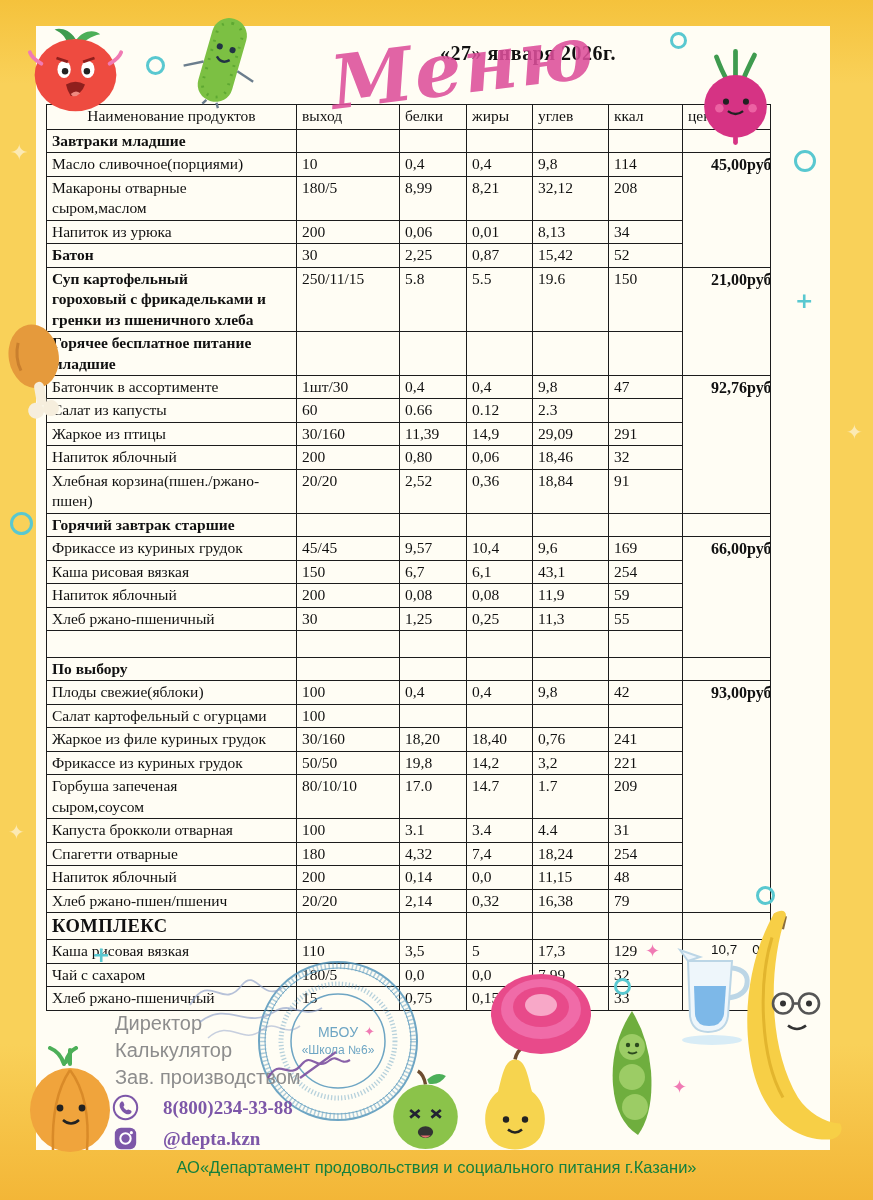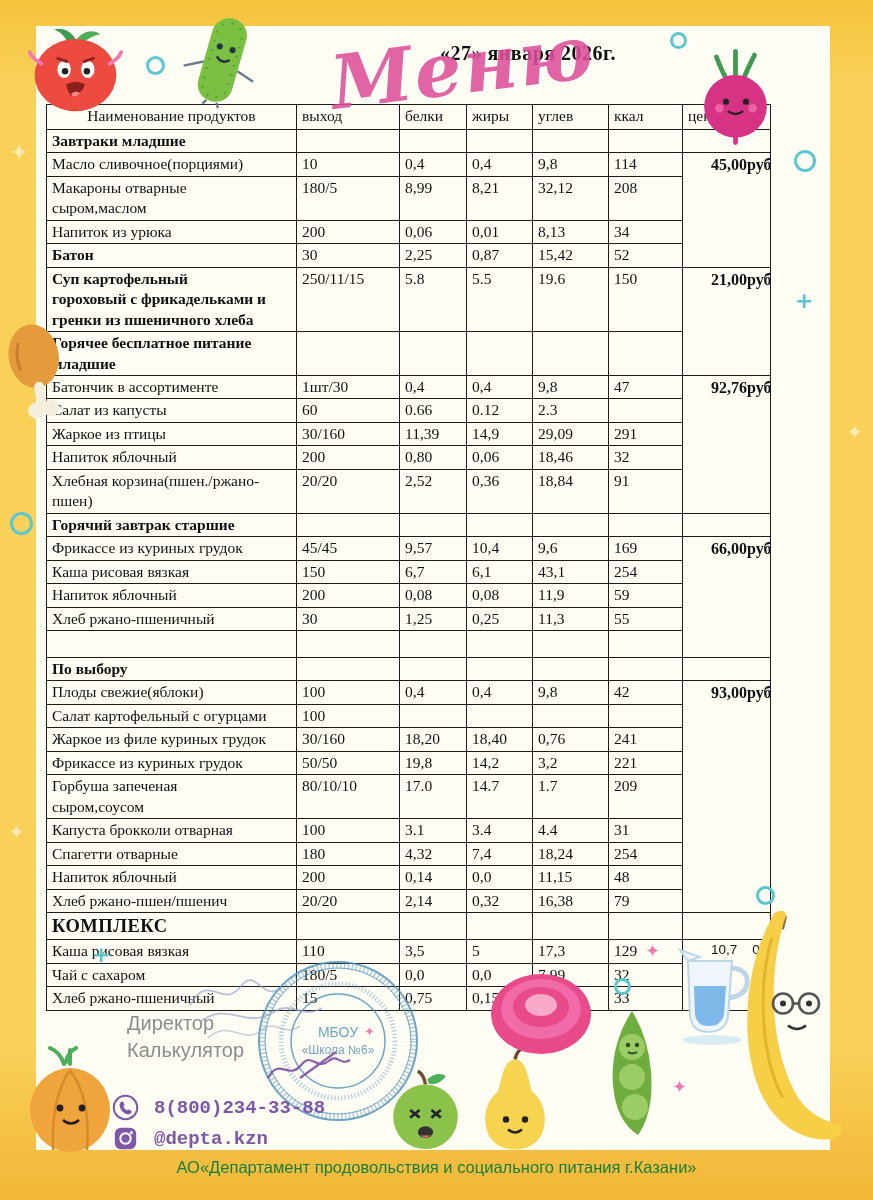--- a/index.html
+++ b/index.html
@@ -27,22 +27,22 @@
   .menu-table th{font-weight:normal;text-align:left;height:22px;}
   .menu-table th.th-name{text-align:center;margin-top:38px;}
   .menu-table td.name{white-space:pre-line;}
   tr.section td.name{font-weight:bold;}
   tr.bold td.name{font-weight:bold;}
   tr.big td.name{font-size:18.5px;letter-spacing:.5px;}
   tr.spacer td{height:24px;}
   td.price{font-weight:bold;text-align:center;vertical-align:top;font-size:16px;padding-left:28px;}
   td.price.psmall{font-weight:normal;font-size:13.5px;font-family:"Liberation Sans",sans-serif;white-space:pre;}
 
-  .footer-roles{position:absolute;left:115px;top:1010px;font-family:"Liberation Sans",sans-serif;font-size:20px;color:#8d8d8d;line-height:1.35;z-index:4;margin-left:12px;}
-  .contact{position:absolute;display:flex;align-items:center;gap:15px;color:#7d57a8;font-weight:bold;font-family:Liberation Mono, monospace;font-size:19px;z-index:4;}
+  .footer-roles{position:absolute;left:115px;top:1010px;font-family:"Liberation Sans",sans-serif;font-size:20px;color:#8d8d8d;line-height:1.35;z-index:4;}
+  .contact{position:absolute;display:flex;align-items:center;gap:24px;color:#7d57a8;font-weight:bold;font-family:Liberation Serif, serif;font-size:19px;z-index:4;}
   .contact-phone{left:112px;top:1094px;}
   .contact-insta{left:112px;top:1125px;}
   .org-line{position:absolute;left:0;top:1158px;width:100%;text-align:center;color:#15803d;font-family:"Liberation Sans",sans-serif;font-weight:normal;font-size:16.5px;z-index:4;}
 
   .stamp{opacity:.8;z-index:4;}
   .signature{z-index:5;}
 </style>
 </head>
 <body>
 
@@ -475,20 +475,21 @@
 
 <svg class="deco signature" style="left:150px;top:960px;width:230px;height:135px" viewBox="0 0 230 135">
   <path d="M40 45 C60 10 72 52 92 25 C106 8 112 42 132 28 M50 62 C78 40 96 70 124 52 C142 40 152 60 172 48" stroke="#8fa2c9" stroke-width="1.8" fill="none" opacity=".65"></path>
   <path d="M58 78 C80 58 92 86 112 70 C126 58 134 78 150 66" stroke="#8fa2c9" stroke-width="1.6" fill="none" opacity=".5"></path>
   <path d="M118 118 C130 96 138 122 152 104 C162 92 166 112 180 100 C188 94 190 106 200 100 M150 118 L186 92" stroke="#7b4fa0" stroke-width="2.2" fill="none" opacity=".9"></path>
 </svg>
 
 <div class="footer-roles">
   <div>Директор</div>
   <div>Калькулятор</div>
+  <div>Зав. производством</div>
 </div>
 
 <div class="contact contact-phone">
   <svg viewBox="0 0 24 24" width="27" height="27">
     <circle cx="12" cy="12" r="10.4" fill="none" stroke="#7d57a8" stroke-width="1.8"></circle>
     <path d="M8 7 C9 6.4 10.1 6.9 10.4 7.9 L10.9 9.4 C11.1 10.1 10.7 10.8 10.1 11.2 C10.7 12.9 11.7 13.9 13.2 14.5 C13.7 13.9 14.3 13.6 15 13.9 L16.4 14.5 C17.4 14.9 17.7 16 17 16.8 C16 18.1 14.2 18.4 12.5 17.7 C9.9 16.5 7.9 14.4 7 11.8 C6.4 10 6.8 7.9 8 7 Z" fill="#7d57a8"></path>
   </svg>
   <span>8(800)234-33-88</span>
 </div>
 

